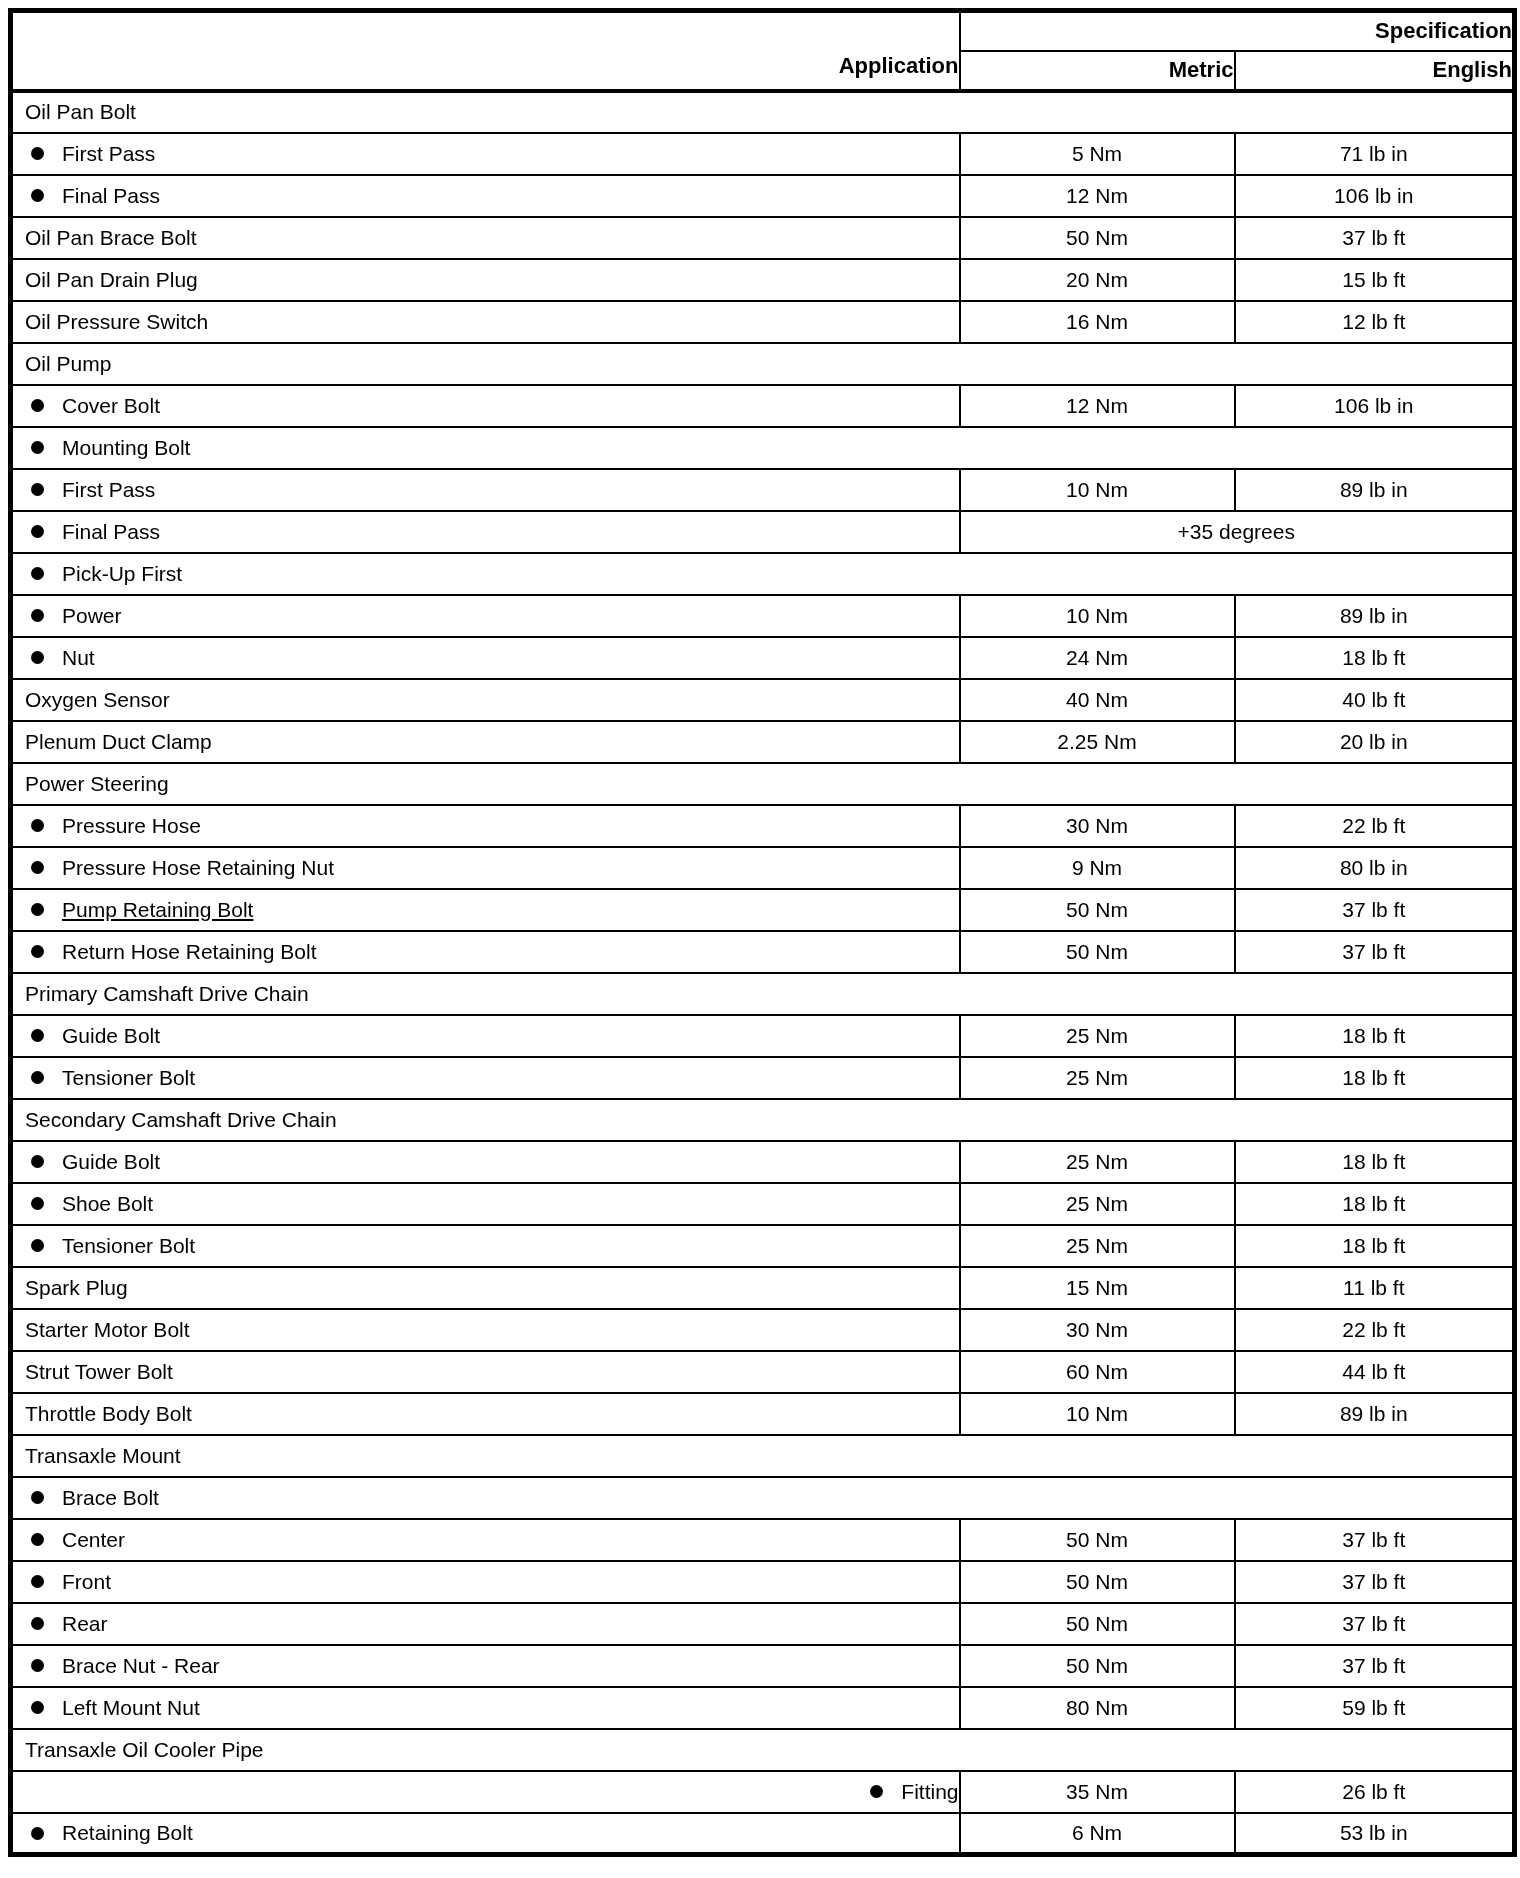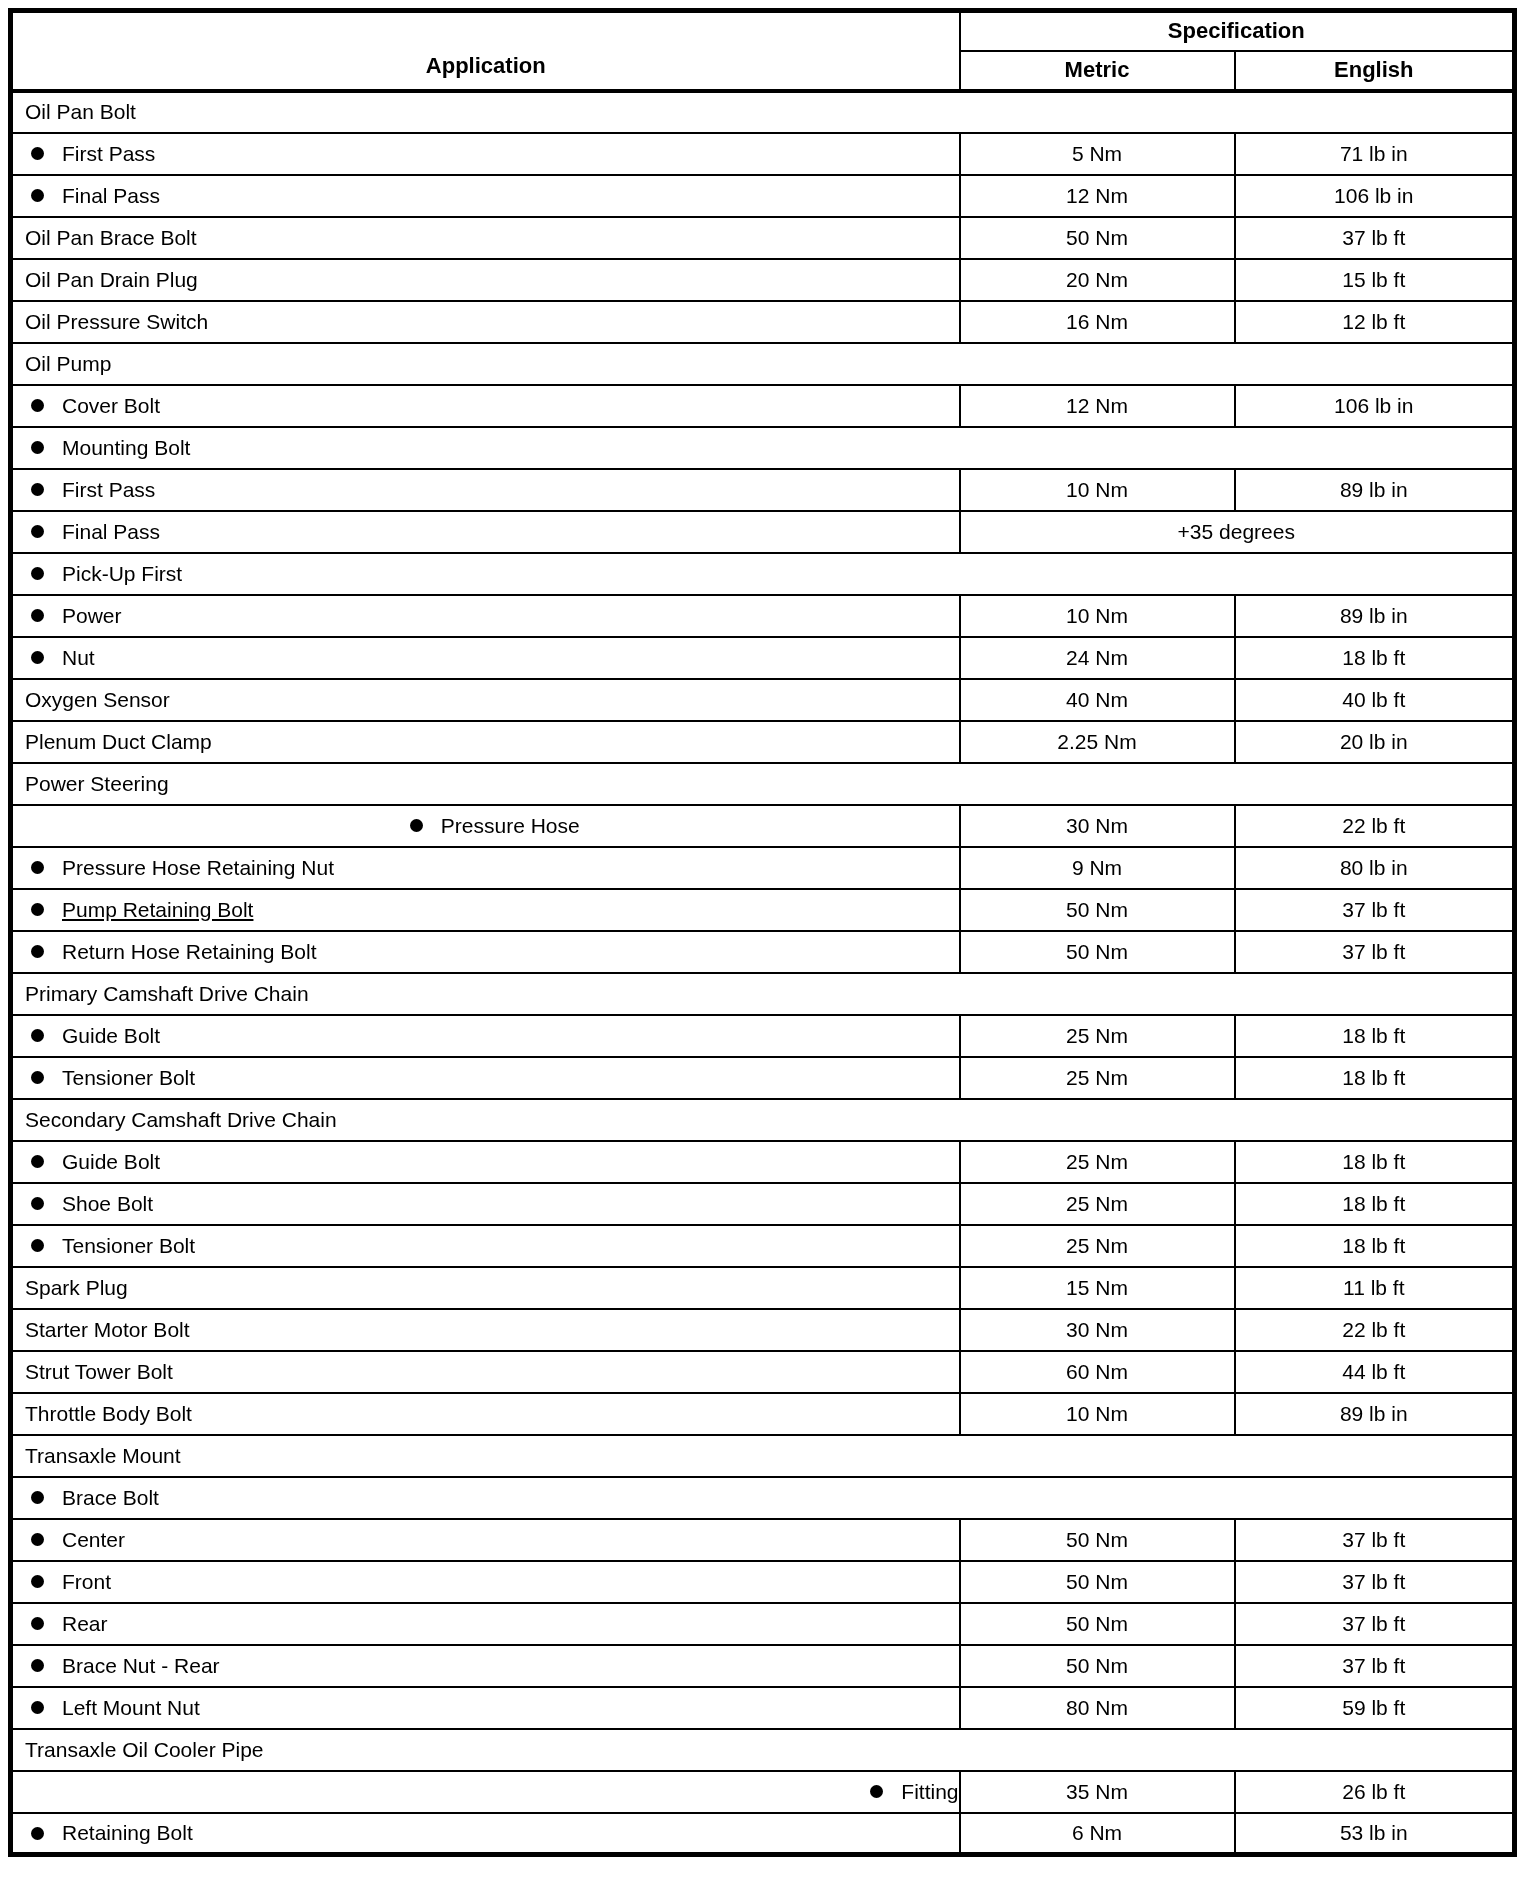--- a/index.html
+++ b/index.html
@@ -20,21 +20,21 @@
   .spec-table th,
   .spec-table td {
     border: 2px solid #000;
     overflow: hidden;
     white-space: nowrap;
   }
   thead { border-bottom: 4px solid #000; }
   thead th {
     font-weight: bold;
     font-size: 22px;
-    text-align: center;
+    text-align: right;
     height: 40px;
     vertical-align: middle;
   }
   th.app-head {
     vertical-align: bottom;
     padding-bottom: 10px;
   }
   tbody td {
     height: 42px;
     font-size: 21px;
@@ -144,21 +144,21 @@
         </tr>
         <tr>
           <td class="app-cell"><span>Plenum Duct Clamp</span></td>
           <td class="val-cell">2.25 Nm</td>
           <td class="val-cell">20 lb in</td>
         </tr>
         <tr>
           <td class="app-cell" colspan="3"><span>Power Steering</span></td>
         </tr>
         <tr>
-          <td class="app-cell" style="padding-left: 0px; text-align: center;"><span class="bullet"></span><span>Pressure Hose</span></td>
+          <td class="app-cell" style="padding-left: 0px;"><span class="bullet"></span><span>Pressure Hose</span></td>
           <td class="val-cell">30 Nm</td>
           <td class="val-cell">22 lb ft</td>
         </tr>
         <tr>
           <td class="app-cell" style="padding-left: 0px;"><span class="bullet"></span><span>Pressure Hose Retaining Nut</span></td>
           <td class="val-cell">9 Nm</td>
           <td class="val-cell">80 lb in</td>
         </tr>
         <tr>
           <td class="app-cell" style="padding-left: 0px; text-decoration: underline;"><span class="bullet"></span><span>Pump Retaining Bolt</span></td>

